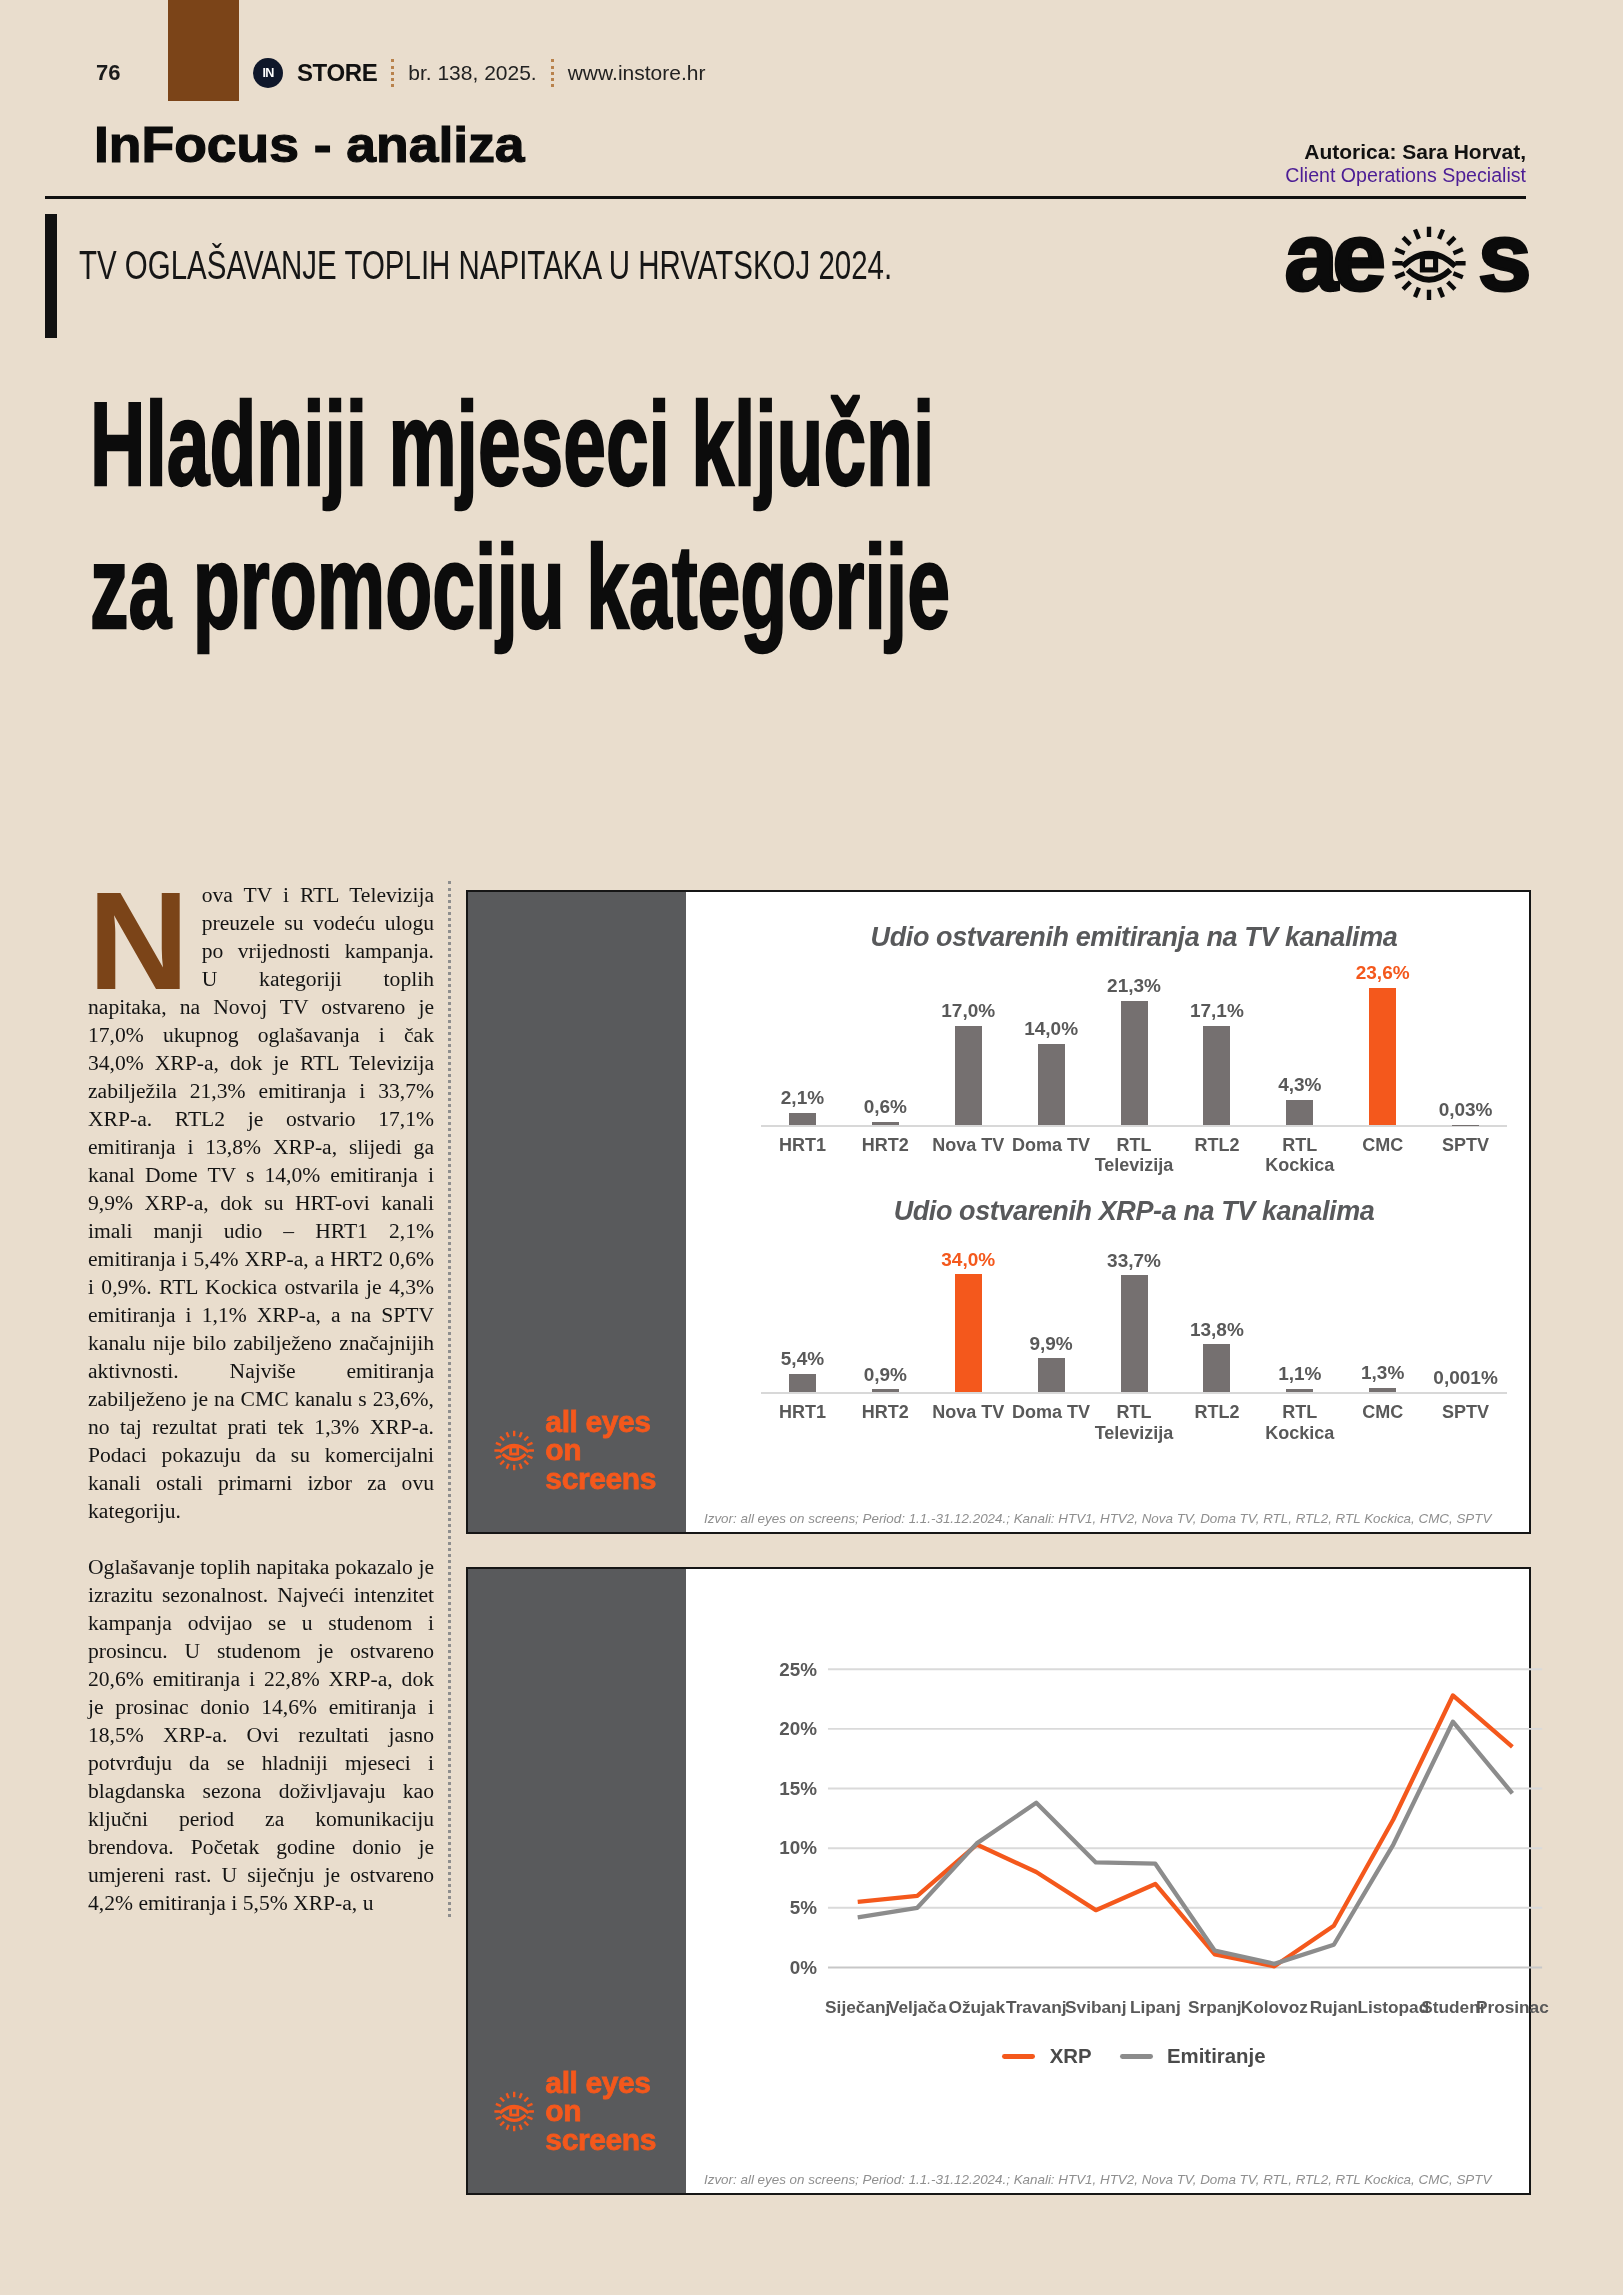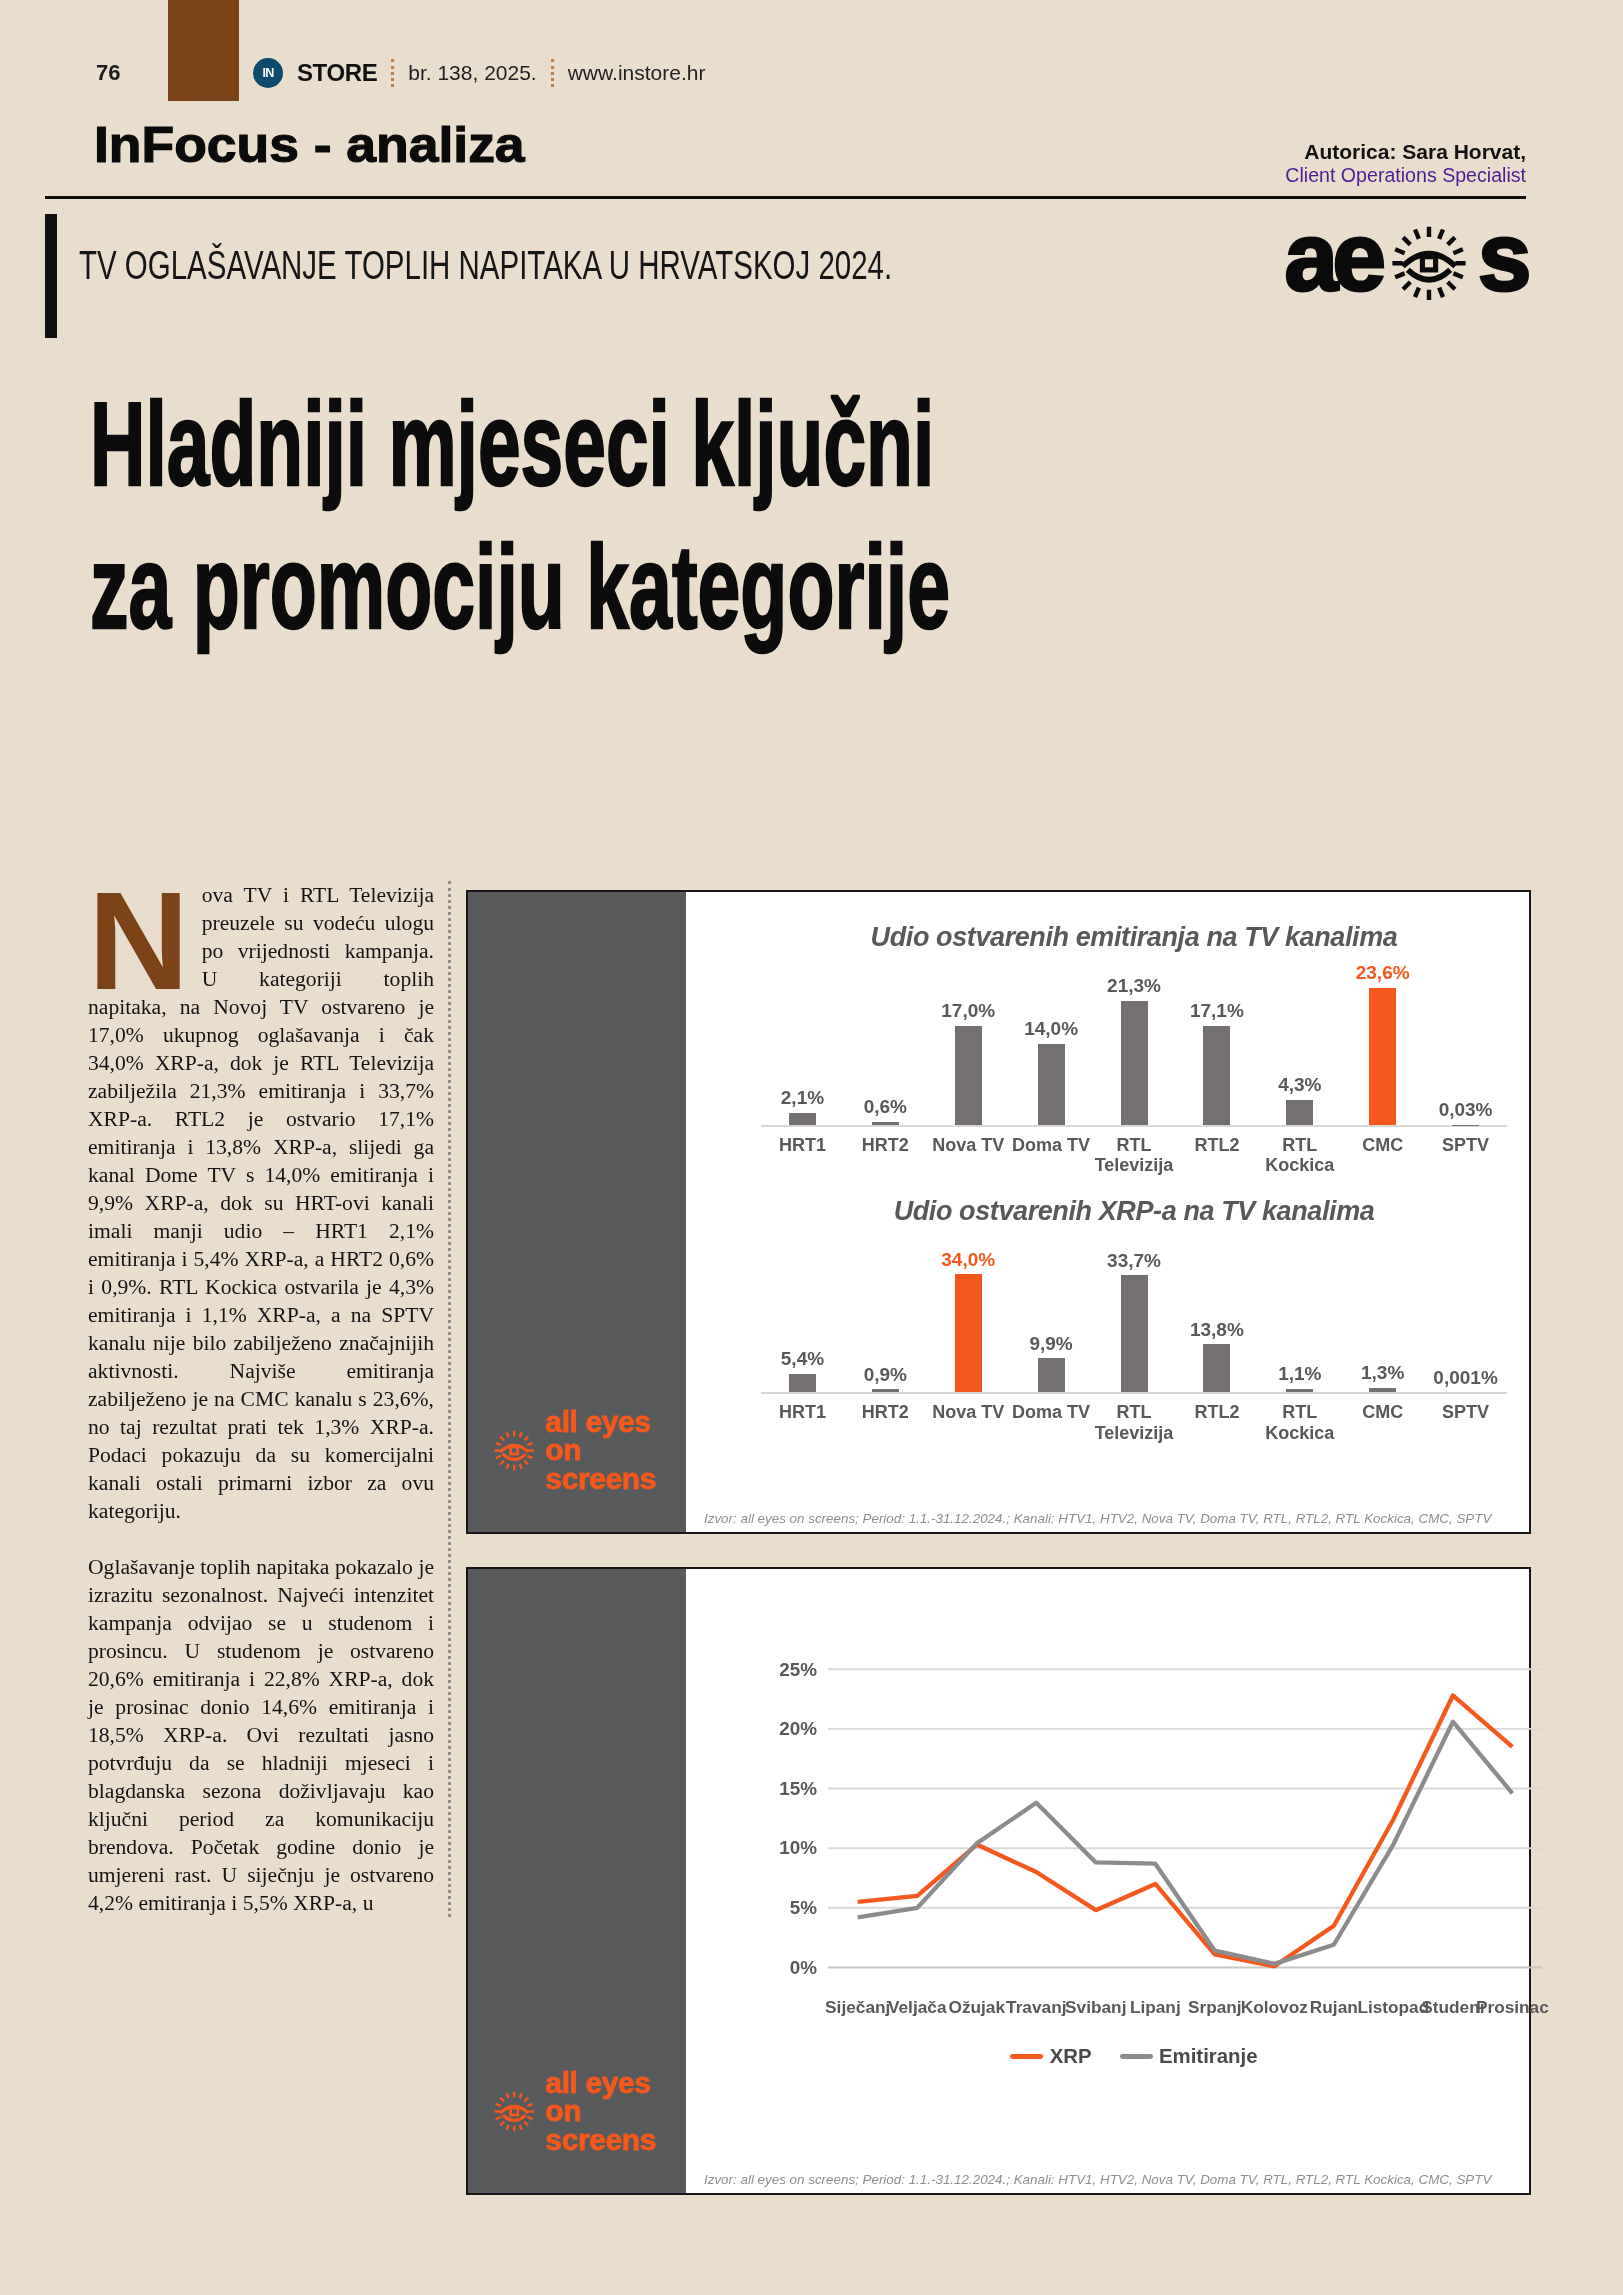--- a/index.html
+++ b/index.html
@@ -4,21 +4,21 @@
 <style>
   html,body{margin:0;padding:0;}
   body{background:#cfcac2;}
   .page{position:relative;width:1623px;height:2295px;background:#E9DDCD;overflow:hidden;
         font-family:"Liberation Sans",sans-serif;color:#161616;}
 
   
   .pageno{position:absolute;left:96px;top:60px;font-size:22px;font-weight:bold;color:#1b1b1b;}
   .brown-rect{position:absolute;left:168px;top:0;width:71px;height:101px;background:#7B4418;}
   .brandrow{position:absolute;left:253px;top:58px;display:flex;align-items:center;gap:14px;}
-  .in-badge{width:30px;height:30px;border-radius:50%;background:#0c4a6e;color:#fff;display:flex;
+  .in-badge{width:30px;height:30px;border-radius:50%;background:#0f172a;color:#fff;display:flex;
             align-items:center;justify-content:center;font-size:12.6px;font-weight:bold;letter-spacing:-0.8px;}
   .brand-name{font-size:24px;font-weight:bold;letter-spacing:-0.4px;color:#111;}
   .dotsep{height:28px;border-left:3.1px dotted #B9824C;}
   .issue,.website{font-size:21px;color:#222;}
 
   
   .section-svg{position:absolute;left:94px;top:115px;}
   .authorblock{position:absolute;right:97px;top:140px;text-align:right;line-height:1.15;}
   .author{font-size:21px;font-weight:bold;color:#111;}
   .author-role{font-size:19.6px;color:#4c1d95;}
@@ -66,21 +66,21 @@
   .cats{display:flex;margin-top:7.9px;}
   .cat{flex:1;text-align:center;font-weight:bold;font-size:18px;line-height:20.4px;color:#595959;white-space:pre-line;}
   .src{position:absolute;left:236px;bottom:6.3px;font-style:italic;font-size:13.4px;color:#8F8F8F;white-space:nowrap;}
 
   .line-title{margin:1.6px 0 0 0;text-align:center;font-style:italic;font-weight:bold;font-size:27px;
               line-height:35px;color:#58595B;}
   .line-wrap{margin-top:31px;}
   .legend{display:flex;justify-content:center;align-items:center;gap:28px;margin-top:0px;}
   .legend-item{display:flex;align-items:center;gap:6.3px;}
   .swatch{width:33px;height:5.5px;border-radius:2.4px;}
-  .legend-label{font-weight:bold;font-size:20.4px;color:#4a4a4a;}
+  .legend-label{font-weight:bold;font-size:20.4px;color:#4a4a4a;margin-left:8px;}
 </style>
 </head>
 <body>
 
 <svg width="0" height="0" style="position:absolute">
   <defs>
     <symbol id="aeos-eye" viewBox="-6 -6 112 112">
       <g fill="none" stroke="currentColor" stroke-width="6">
         <line x1="86" y1="50" x2="100" y2="50"></line>
           <line x1="83.3" y1="63.8" x2="96.2" y2="69.1"></line>

